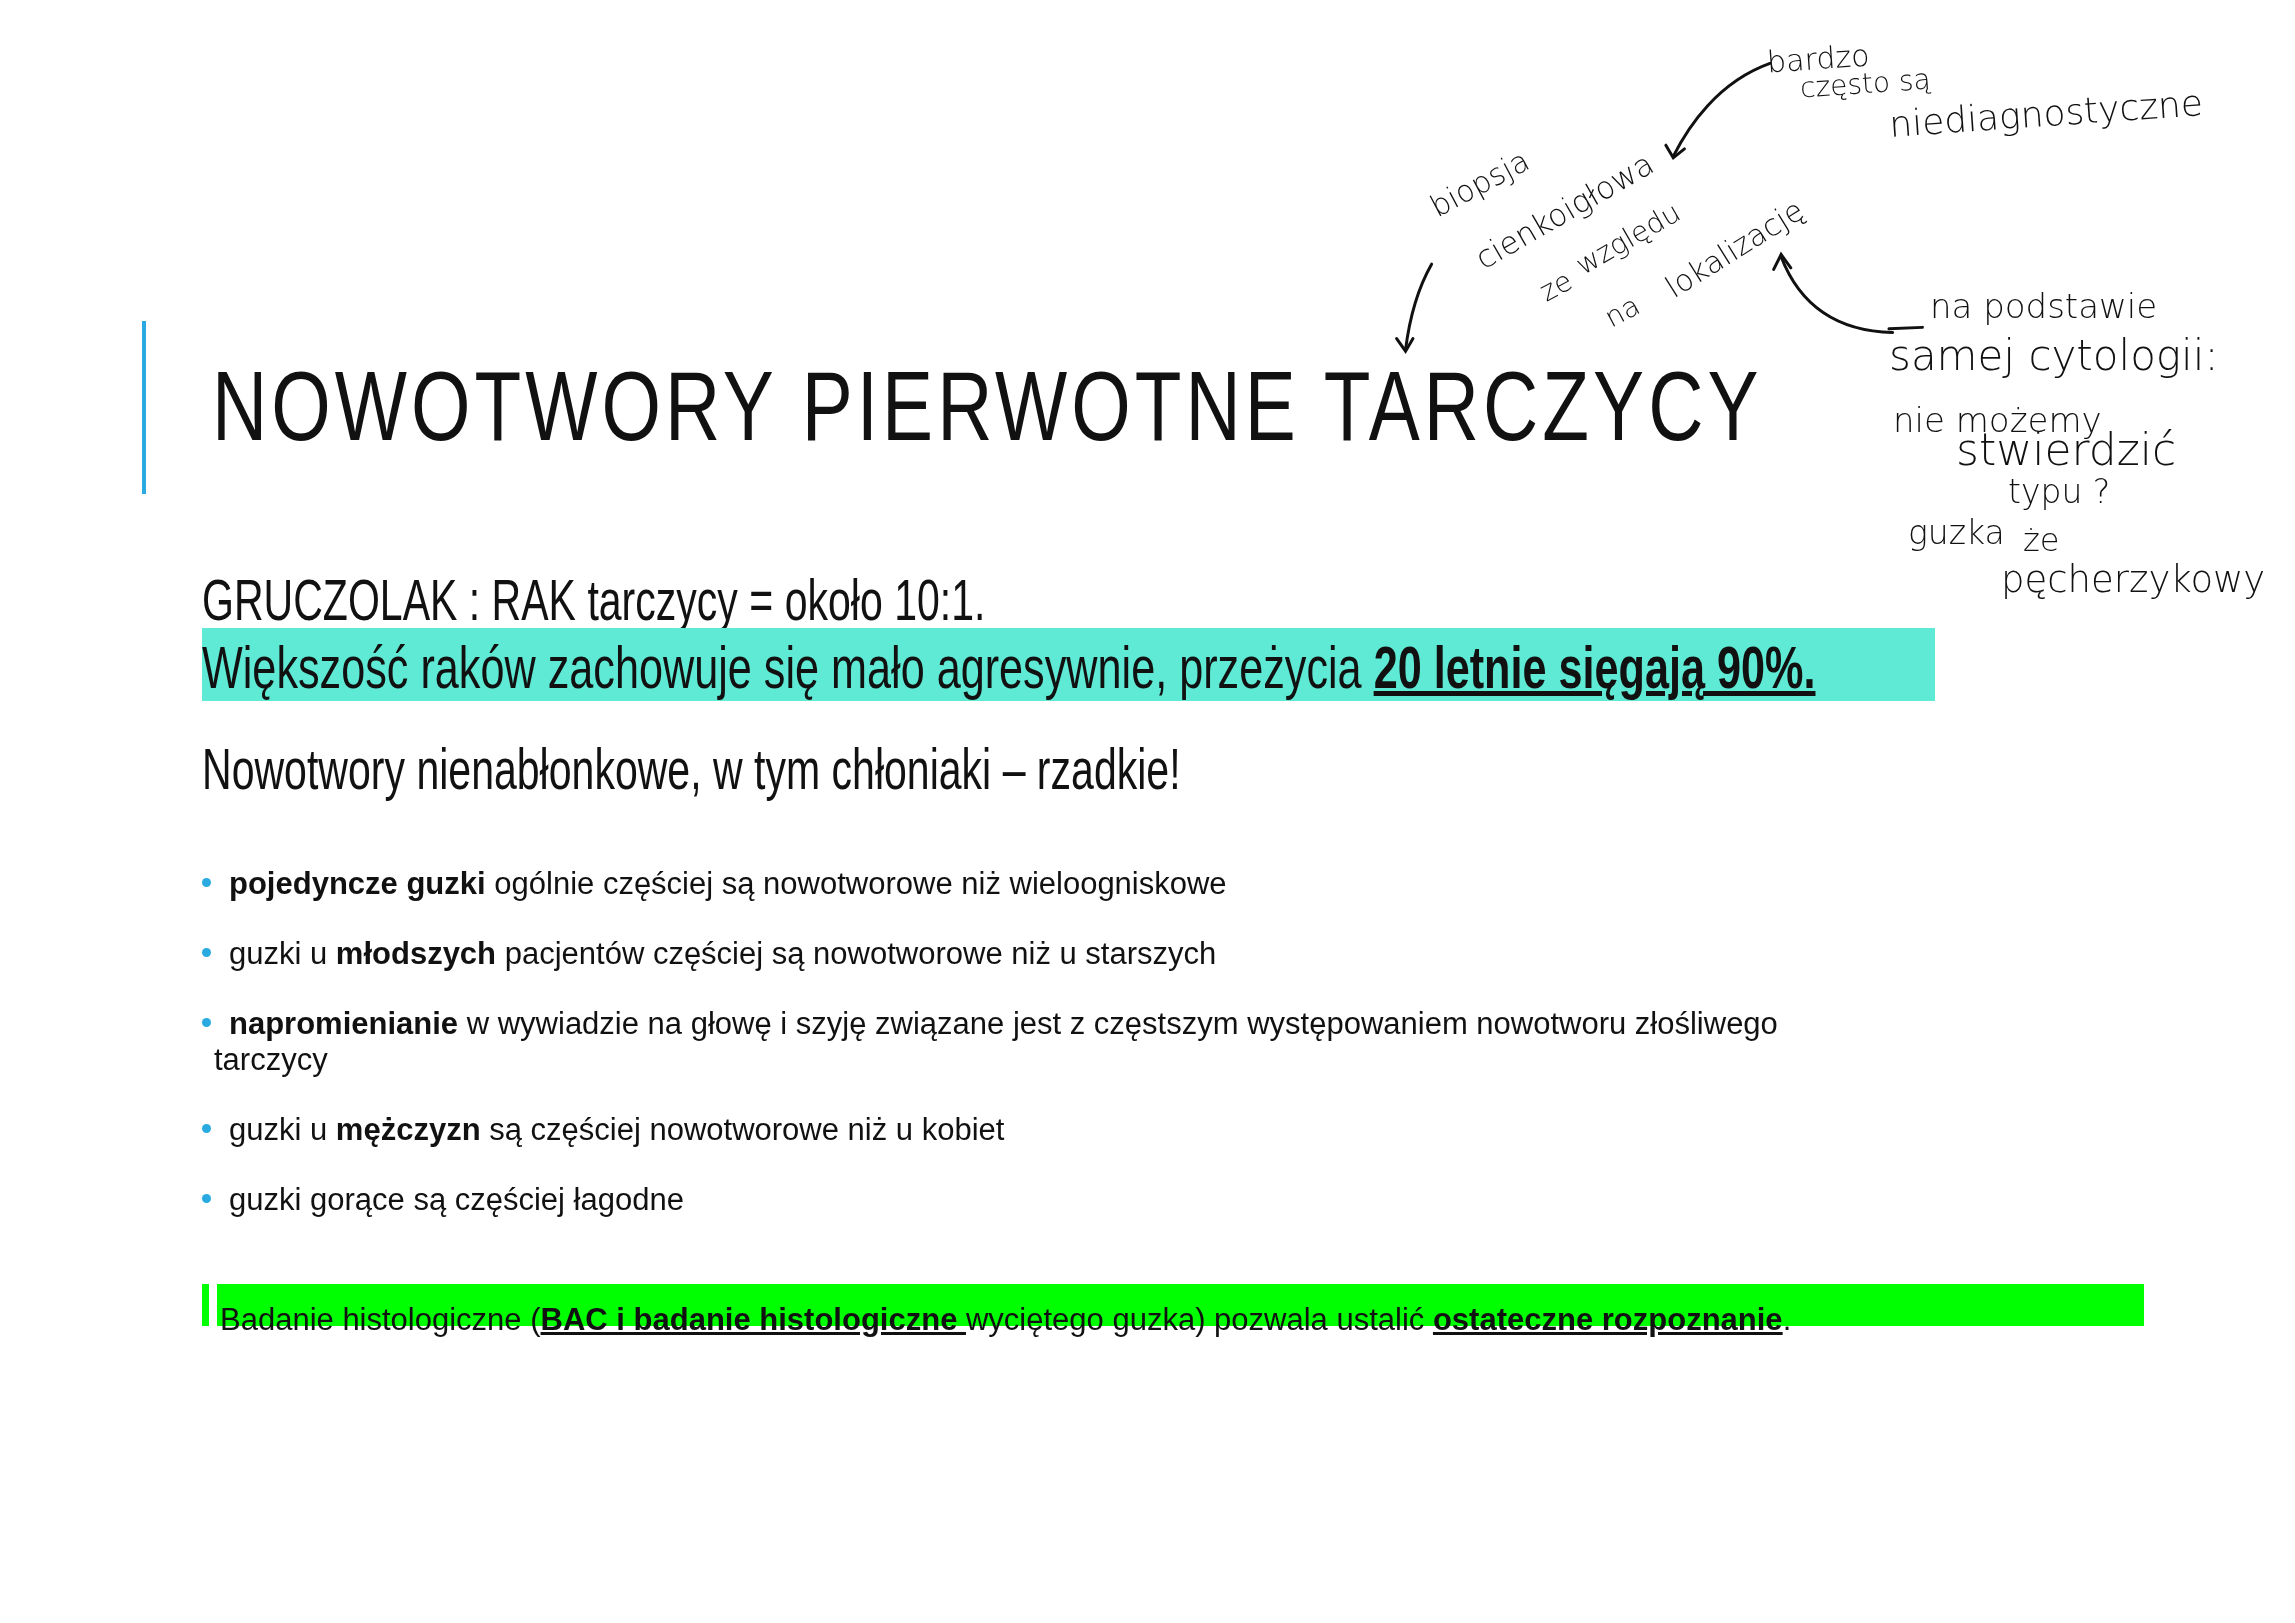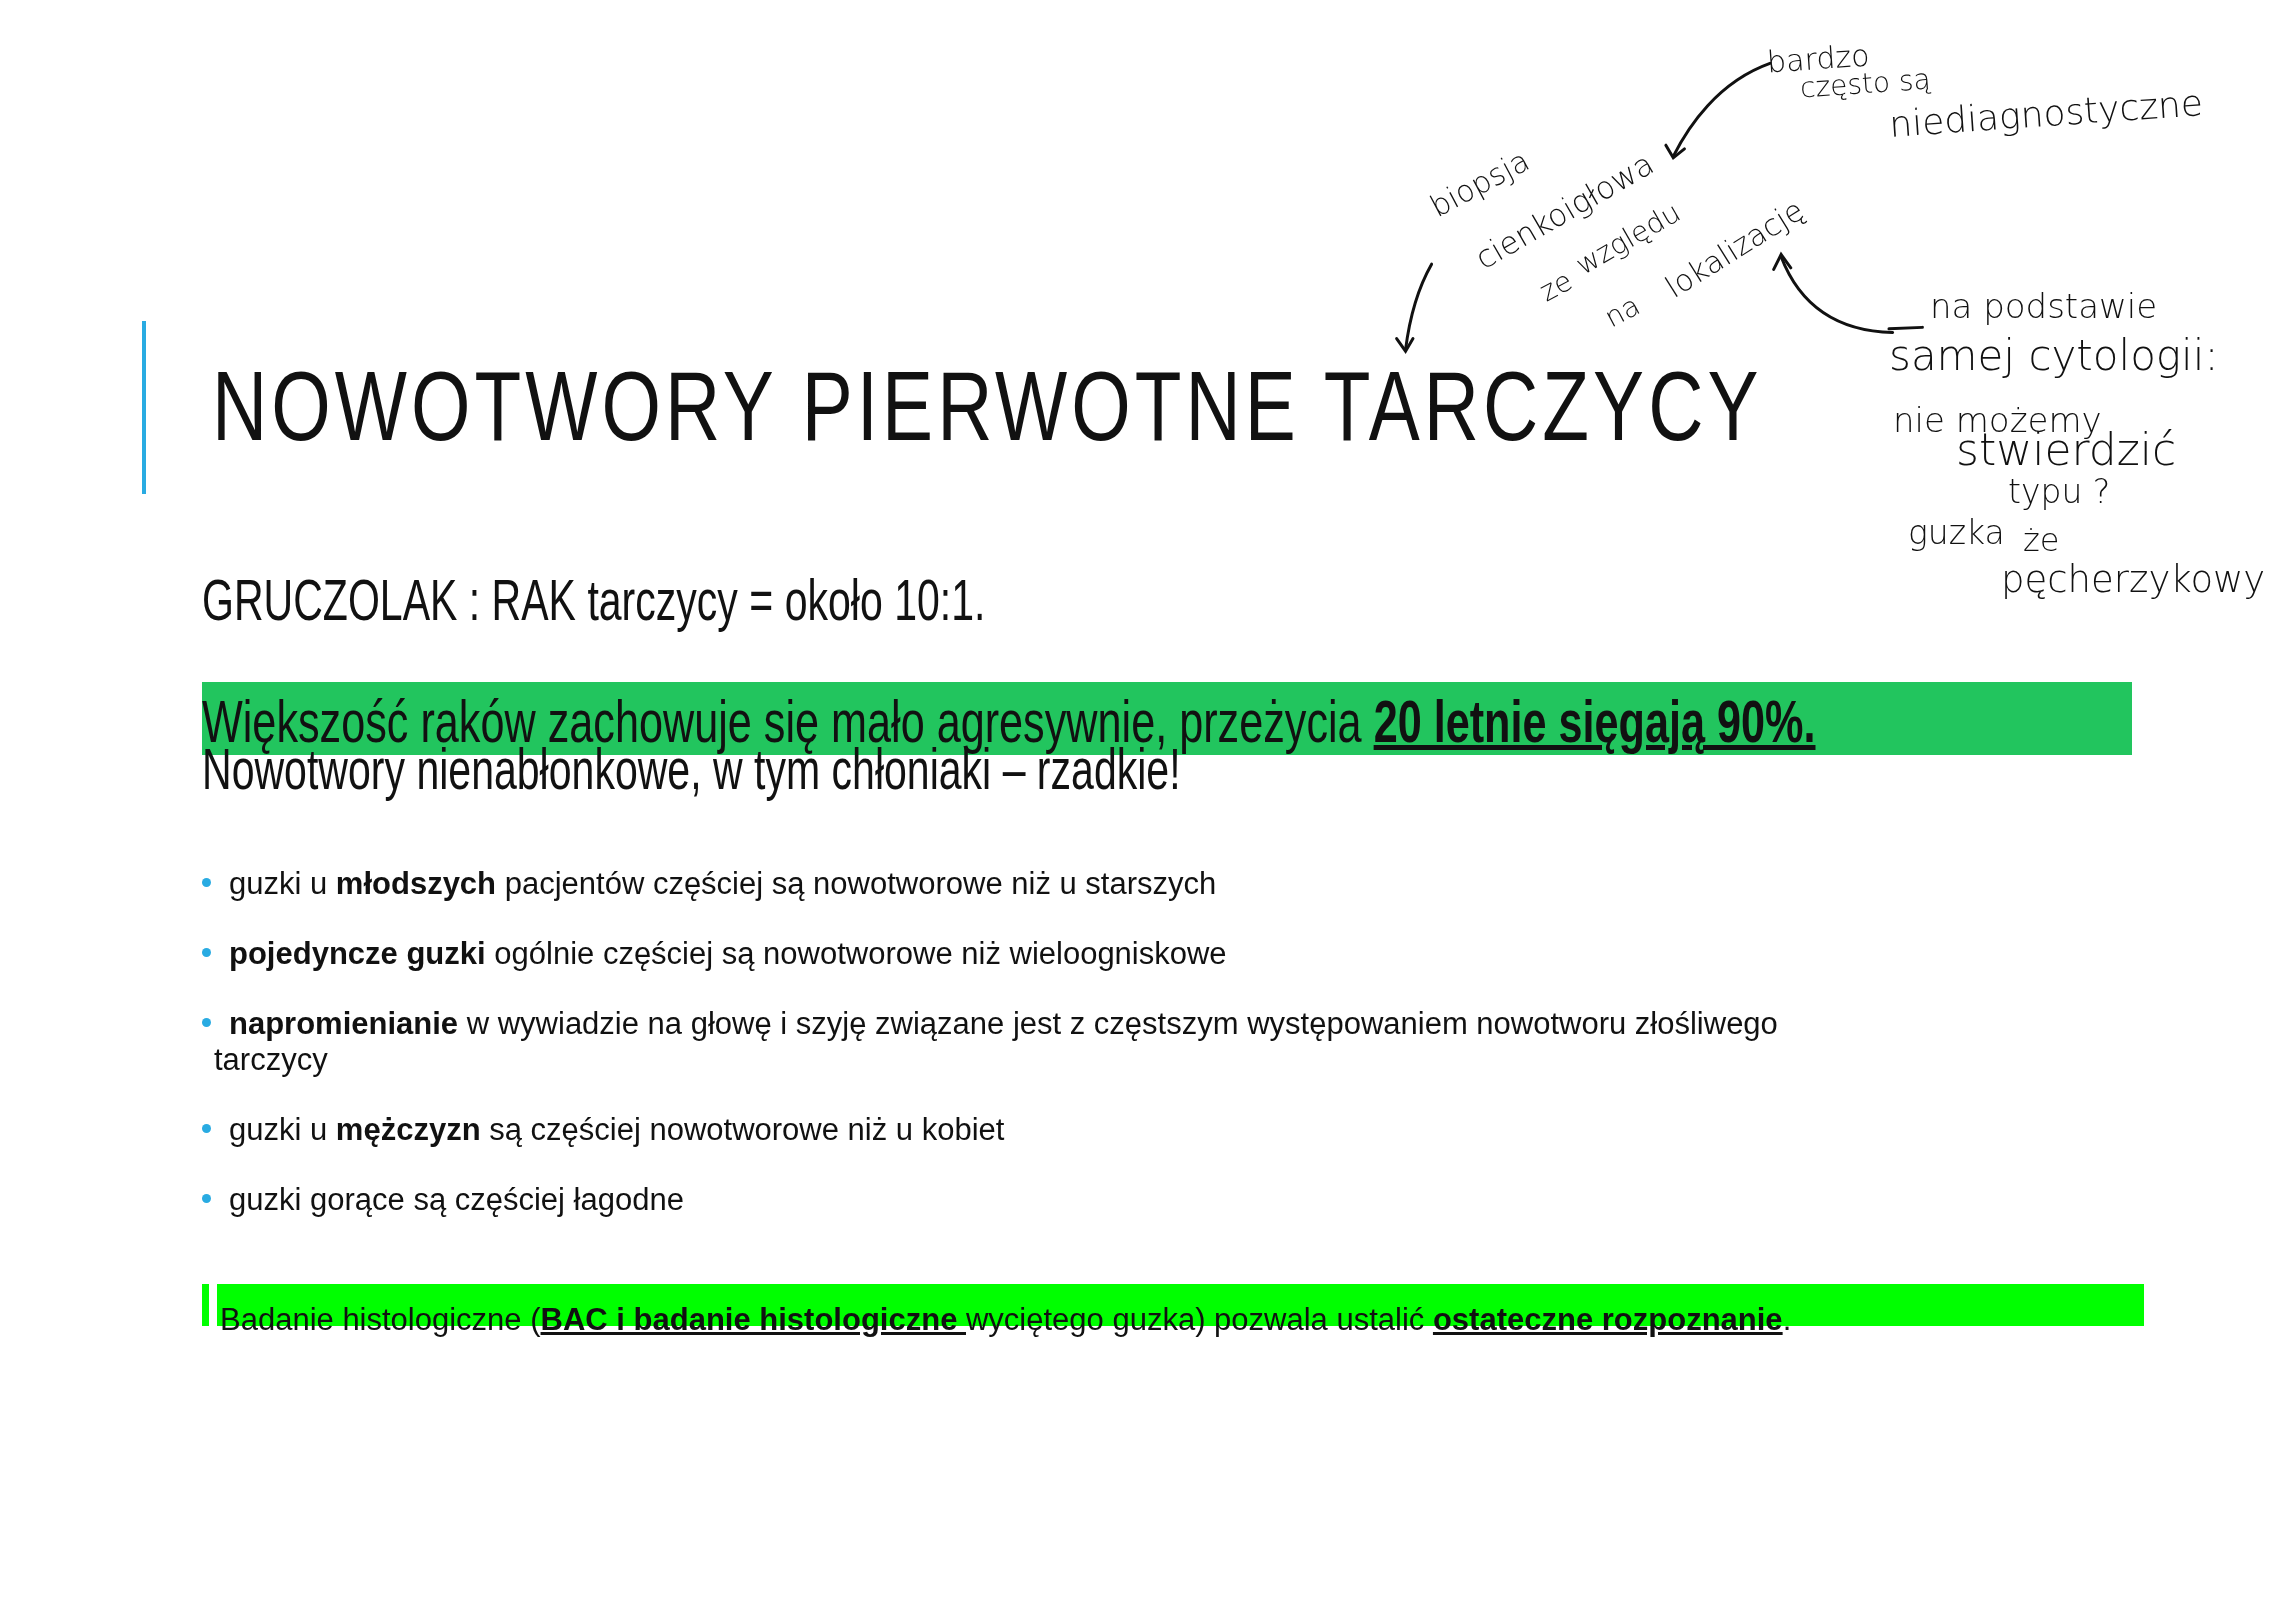--- a/index.html
+++ b/index.html
@@ -3,21 +3,21 @@
 <meta charset="utf-8">
 <style>
   html, body { margin:0; padding:0; background:#ffffff; }
   body { width:2295px; height:1623px; position:relative; overflow:hidden;
          font-family:"Liberation Sans", sans-serif; color:#111111; }
   .accent-bar { position:absolute; left:142px; top:321px; width:3.7px; height:173px; background:#29abe2; }
   .title { position:absolute; left:212px; top:357px; font-family:"Liberation Sans Narrow","Liberation Sans", sans-serif;
            font-size:98px; letter-spacing:5.2px; line-height:1; color:#111111; transform:scaleX(0.78); transform-origin:left top; white-space:nowrap; }
   .narrow { font-family:"Liberation Sans", sans-serif; transform:scaleX(0.72); transform-origin:left top; white-space:nowrap; position:absolute; }
   .line1 { left:202px; top:567px; font-size:57px; }
-  .line2-wrap { position:absolute; left:202px; top:682px; height:73px; width:1930px; background:#22c55e; }
+  .line2-wrap { position:absolute; left:202px; top:628px; height:73px; width:1733px; background:#5eead4; }
   .line2 { left:0; top:4.5px; font-size:60px; }
   .line2 b { font-weight:bold; text-decoration:underline; text-decoration-thickness:4.5px; }
   .line3 { left:202px; top:736px; font-size:57px; }
   .bullets { position:absolute; left:202px; top:866px; width:1785px; list-style:none; margin:0; padding:0; }
   .bullets li { position:relative; font-size:31px; line-height:36px; margin-bottom:34px; padding-left:27px; }
   .bullets li::before { content:""; position:absolute; left:0; top:12px; width:9px; height:9px; border-radius:50%; background:#29abe2; }
   .bullets li .wrap { display:block; margin-left:-15px; }
   .green-wrap { position:absolute; left:202px; top:1284px; height:42px; }
   .green-mark { position:absolute; left:0; top:0; width:7.4px; height:42px; background:#00ff00; }
   .green-band { position:absolute; left:15px; top:0; height:42px; width:1927px; background:#00ff00; }
@@ -35,22 +35,22 @@
 
   <div class="narrow line1">GRUCZOLAK : RAK  tarczycy  =  około 10:1.</div>
 
   <div class="line2-wrap">
     <div class="narrow line2"><span>Większość raków zachowuje się mało agresywnie, przeżycia </span><b>20 letnie sięgają 90%.</b></div>
   </div>
 
   <div class="narrow line3">Nowotwory nienabłonkowe,  w tym chłoniaki – rzadkie!</div>
 
   <ul class="bullets">
+    <li><b>pojedyncze guzki</b><span> ogólnie częściej są nowotworowe niż wieloogniskowe</span></li>
     <li><span>guzki u </span><b>młodszych</b><span> pacjentów częściej są nowotworowe niż u starszych</span></li>
-    <li><b>pojedyncze guzki</b><span> ogólnie częściej są nowotworowe niż wieloogniskowe</span></li>
     <li><b>napromienianie</b><span> w wywiadzie na głowę i szyję związane jest z częstszym występowaniem nowotworu złośliwego</span><span class="wrap">tarczycy</span></li>
     <li><span>guzki u </span><b>mężczyzn</b><span> są częściej nowotworowe niż u kobiet</span></li>
     <li><span>guzki gorące są częściej łagodne</span></li>
   </ul>
 
   <div class="green-wrap">
     <div class="green-mark"></div>
     <div class="green-band"></div>
     <div class="green-text"><span>Badanie histologiczne (</span><b>BAC i badanie histologiczne </b><span>wyciętego guzka) pozwala ustalić </span><b>ostateczne rozpoznanie</b><span>.</span></div>
   </div>

